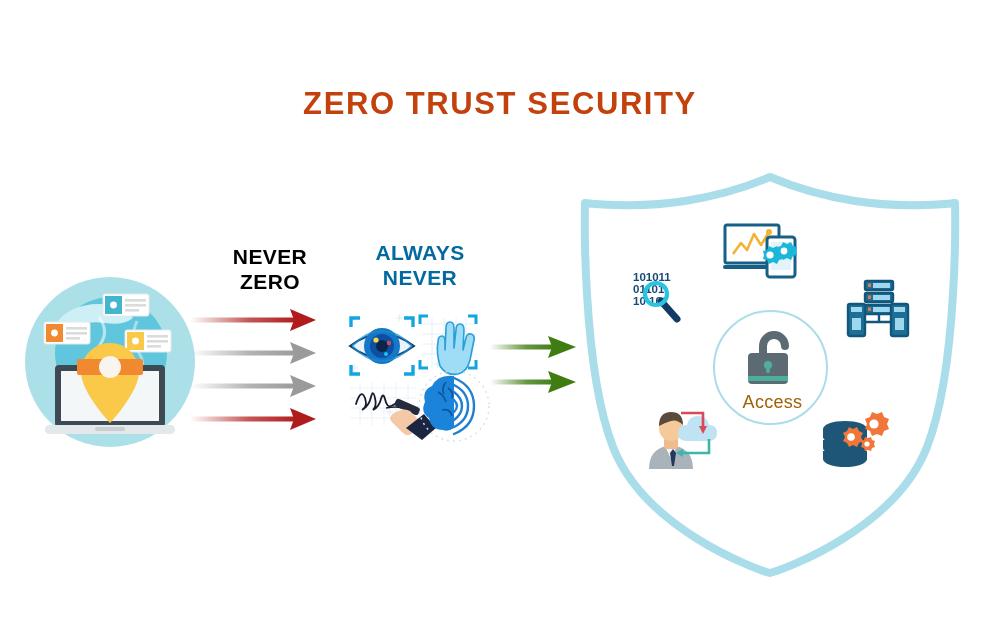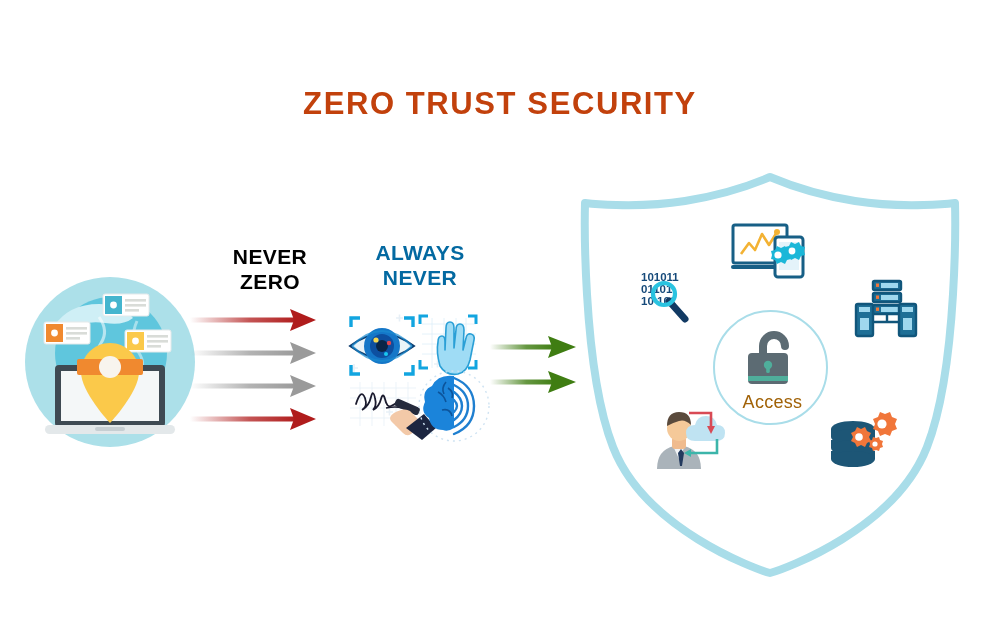--- a/index.html
+++ b/index.html
@@ -88,21 +88,21 @@
   }
 
   
   #shield-zone {
     position: absolute;
     left: 575px;
     top: 175px;
     width: 390px;
     height: 400px;
   }
-  .shield-icon-wrap { position: absolute; margin-left: 8px; }
+  .shield-icon-wrap { position: absolute; }
 
   #access-badge {
     position: absolute;
     left: 138px;  
     top: 135px;
     width: 115px;
     height: 115px;
     border-radius: 50%;
     border: 2px solid #a9dde9;
     box-sizing: border-box;

